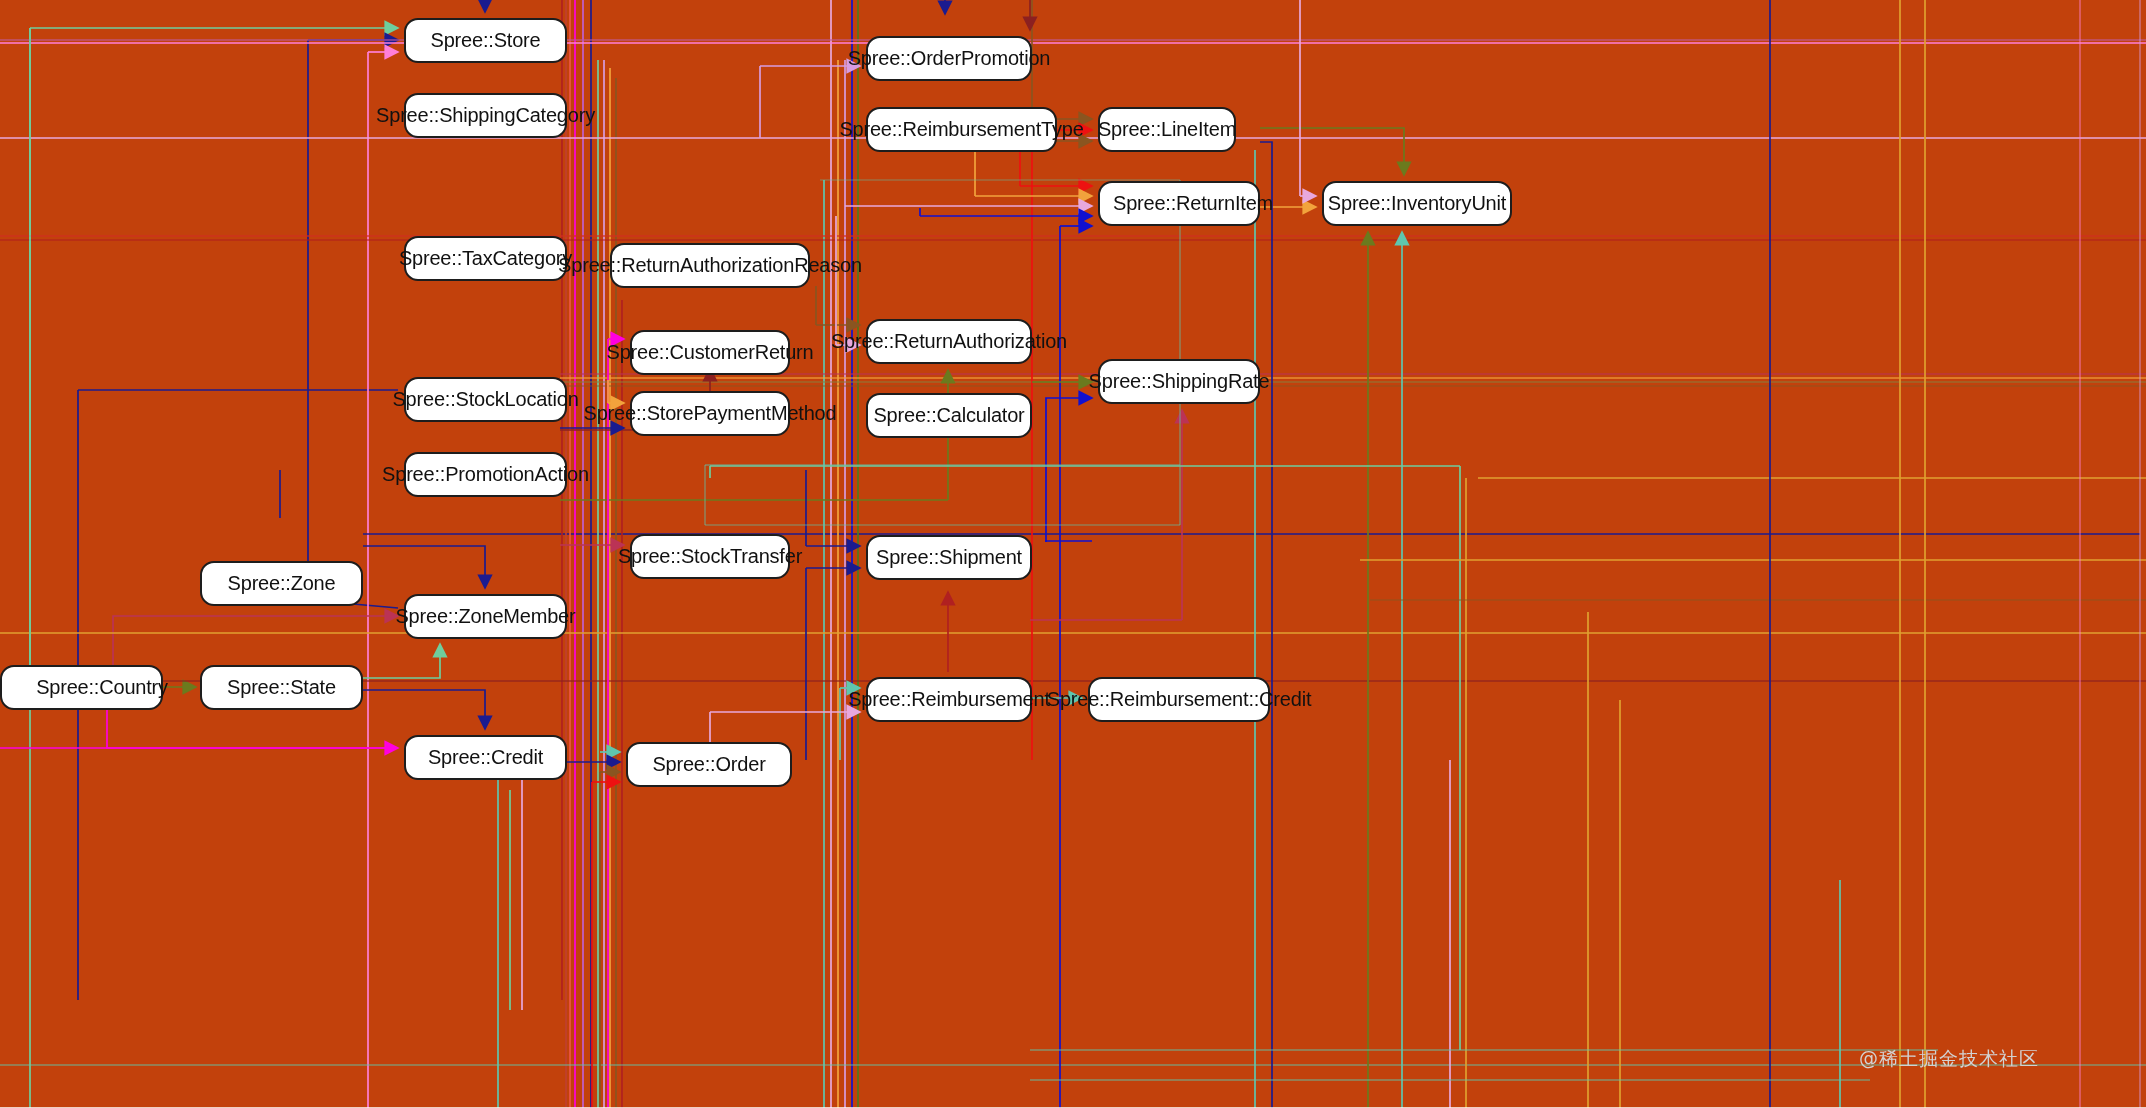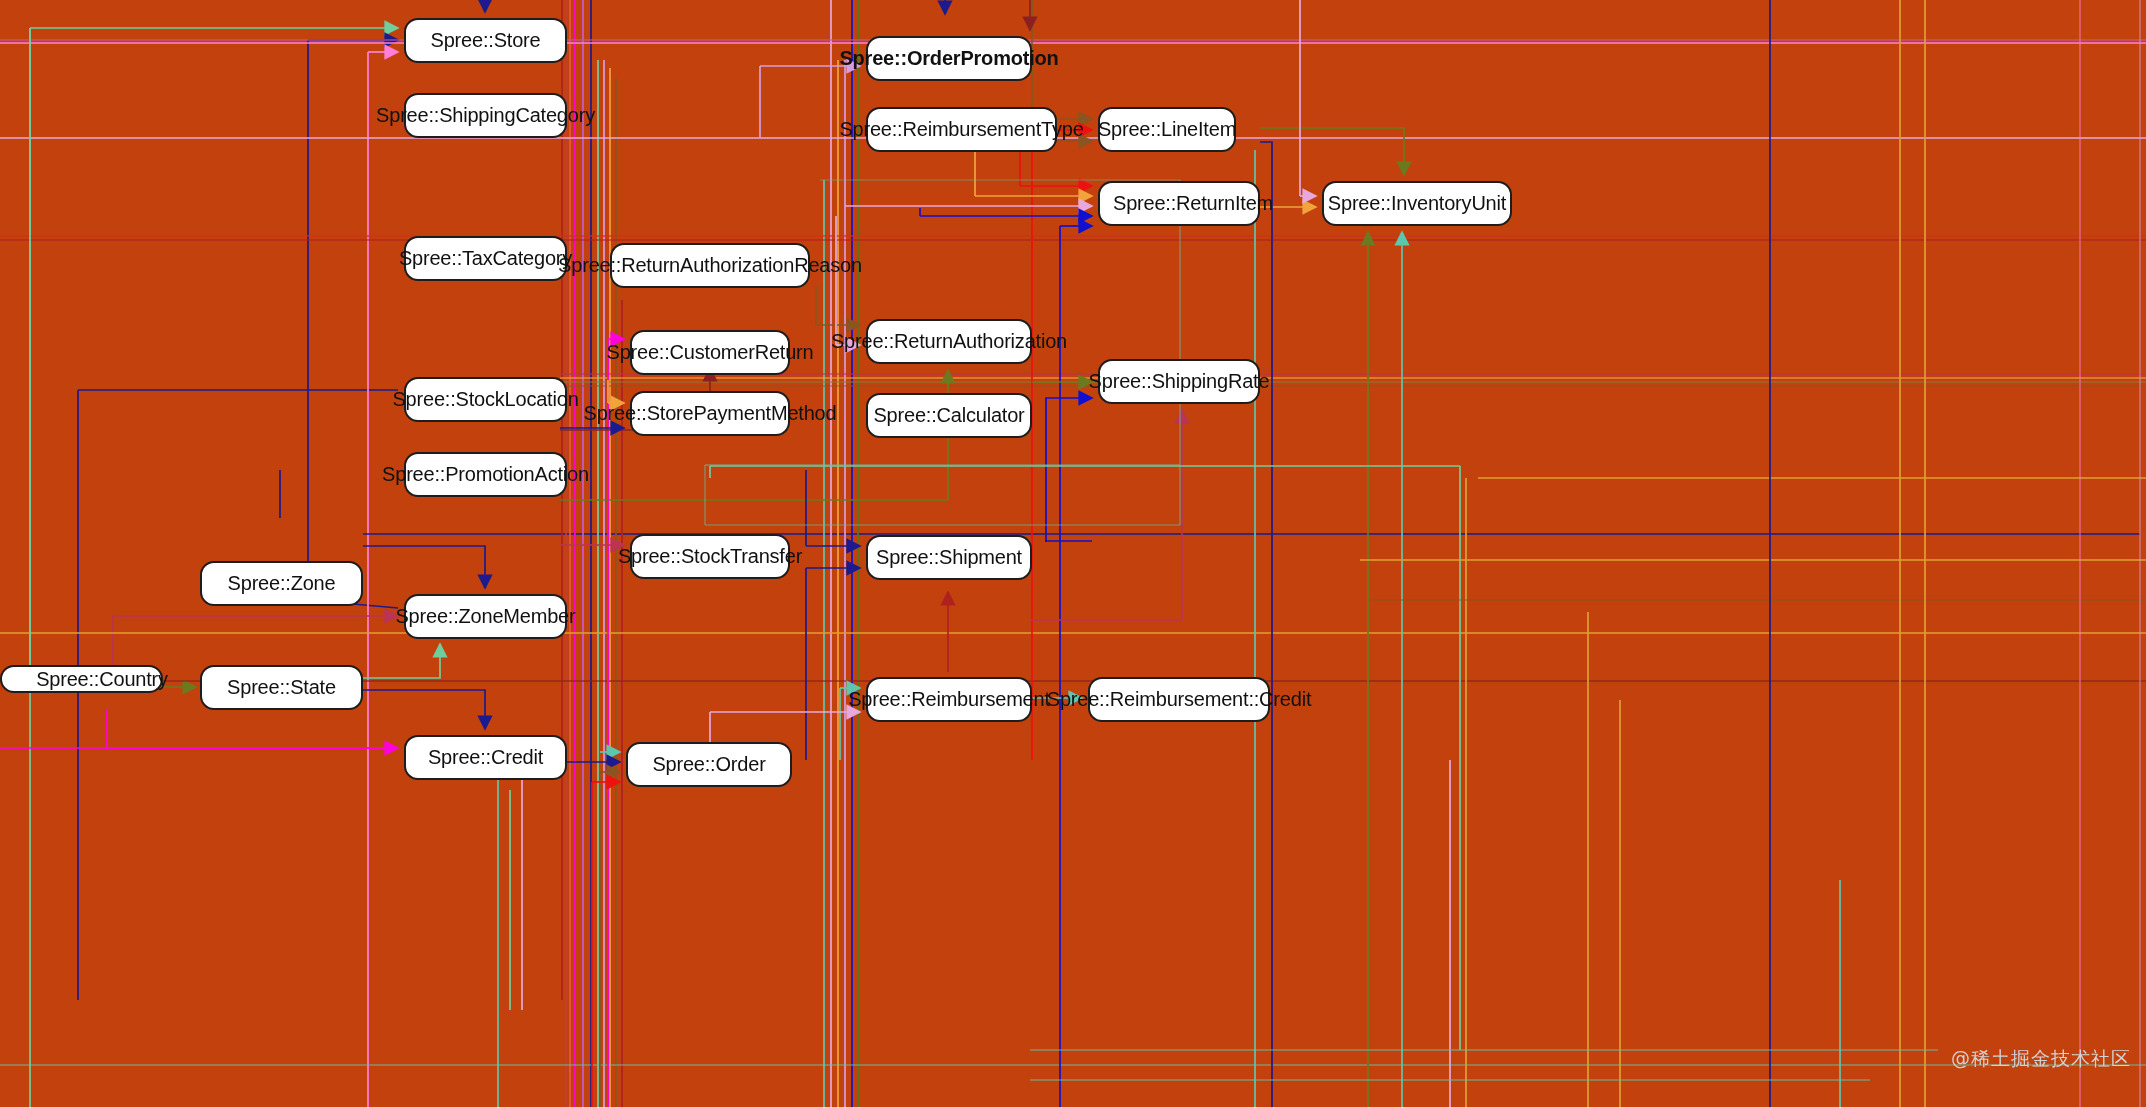--- a/index.html
+++ b/index.html
@@ -282,21 +282,21 @@
       <path d="M0,748 L398,748" stroke="#ff00e0"></path>
       <path d="M0,1108 L2146,1108" stroke="#ffffff"></path>
 
     </g>
   </svg>
 
   <div id="node-layer">
     <div class="node" style="left:404px;top:18px;width:163px;height:45px;">
       <span class="node-label">Spree::Store</span>
     </div>
-    <div class="node" style="left:866px;top:36px;width:166px;height:45px;font-weight:bold;">
+    <div class="node" style="left:866px;top:36px;width:166px;height:45px;">
       <span class="node-label">Spree::OrderPromotion</span>
     </div>
     <div class="node" style="left:404px;top:93px;width:163px;height:45px;">
       <span class="node-label">Spree::ShippingCategory</span>
     </div>
     <div class="node" style="left:866px;top:107px;width:191px;height:45px;">
       <span class="node-label">Spree::ReimbursementType</span>
     </div>
     <div class="node" style="left:1098px;top:107px;width:138px;height:45px;">
       <span class="node-label">Spree::LineItem</span>
@@ -339,37 +339,37 @@
     </div>
     <div class="node" style="left:630px;top:534px;width:160px;height:45px;">
       <span class="node-label">Spree::StockTransfer</span>
     </div>
     <div class="node" style="left:866px;top:535px;width:166px;height:45px;">
       <span class="node-label">Spree::Shipment</span>
     </div>
     <div class="node" style="left:404px;top:594px;width:163px;height:45px;">
       <span class="node-label">Spree::ZoneMember</span>
     </div>
-    <div class="node" style="left:0px;top:665px;width:163px;height:28px;padding-left:41px;">
+    <div class="node" style="left:0px;top:665px;width:163px;height:45px;padding-left:41px;">
       <span class="node-label">Spree::Country</span>
     </div>
     <div class="node" style="left:200px;top:665px;width:163px;height:45px;">
       <span class="node-label">Spree::State</span>
     </div>
     <div class="node" style="left:866px;top:677px;width:166px;height:45px;">
       <span class="node-label">Spree::Reimbursement</span>
     </div>
     <div class="node" style="left:1088px;top:677px;width:182px;height:45px;">
       <span class="node-label">Spree::Reimbursement::Credit</span>
     </div>
     <div class="node" style="left:404px;top:735px;width:163px;height:45px;">
       <span class="node-label">Spree::Credit</span>
     </div>
     <div class="node" style="left:626px;top:742px;width:166px;height:45px;">
       <span class="node-label">Spree::Order</span>
     </div>
   </div>
 
-  <div id="watermark" style="left:1951px;top:1046px;">
+  <div id="watermark" style="left:1859px;top:1046px;">
     <span>@稀土掘金技术社区</span>
   </div>
 
 </div>
 
 </body></html>

